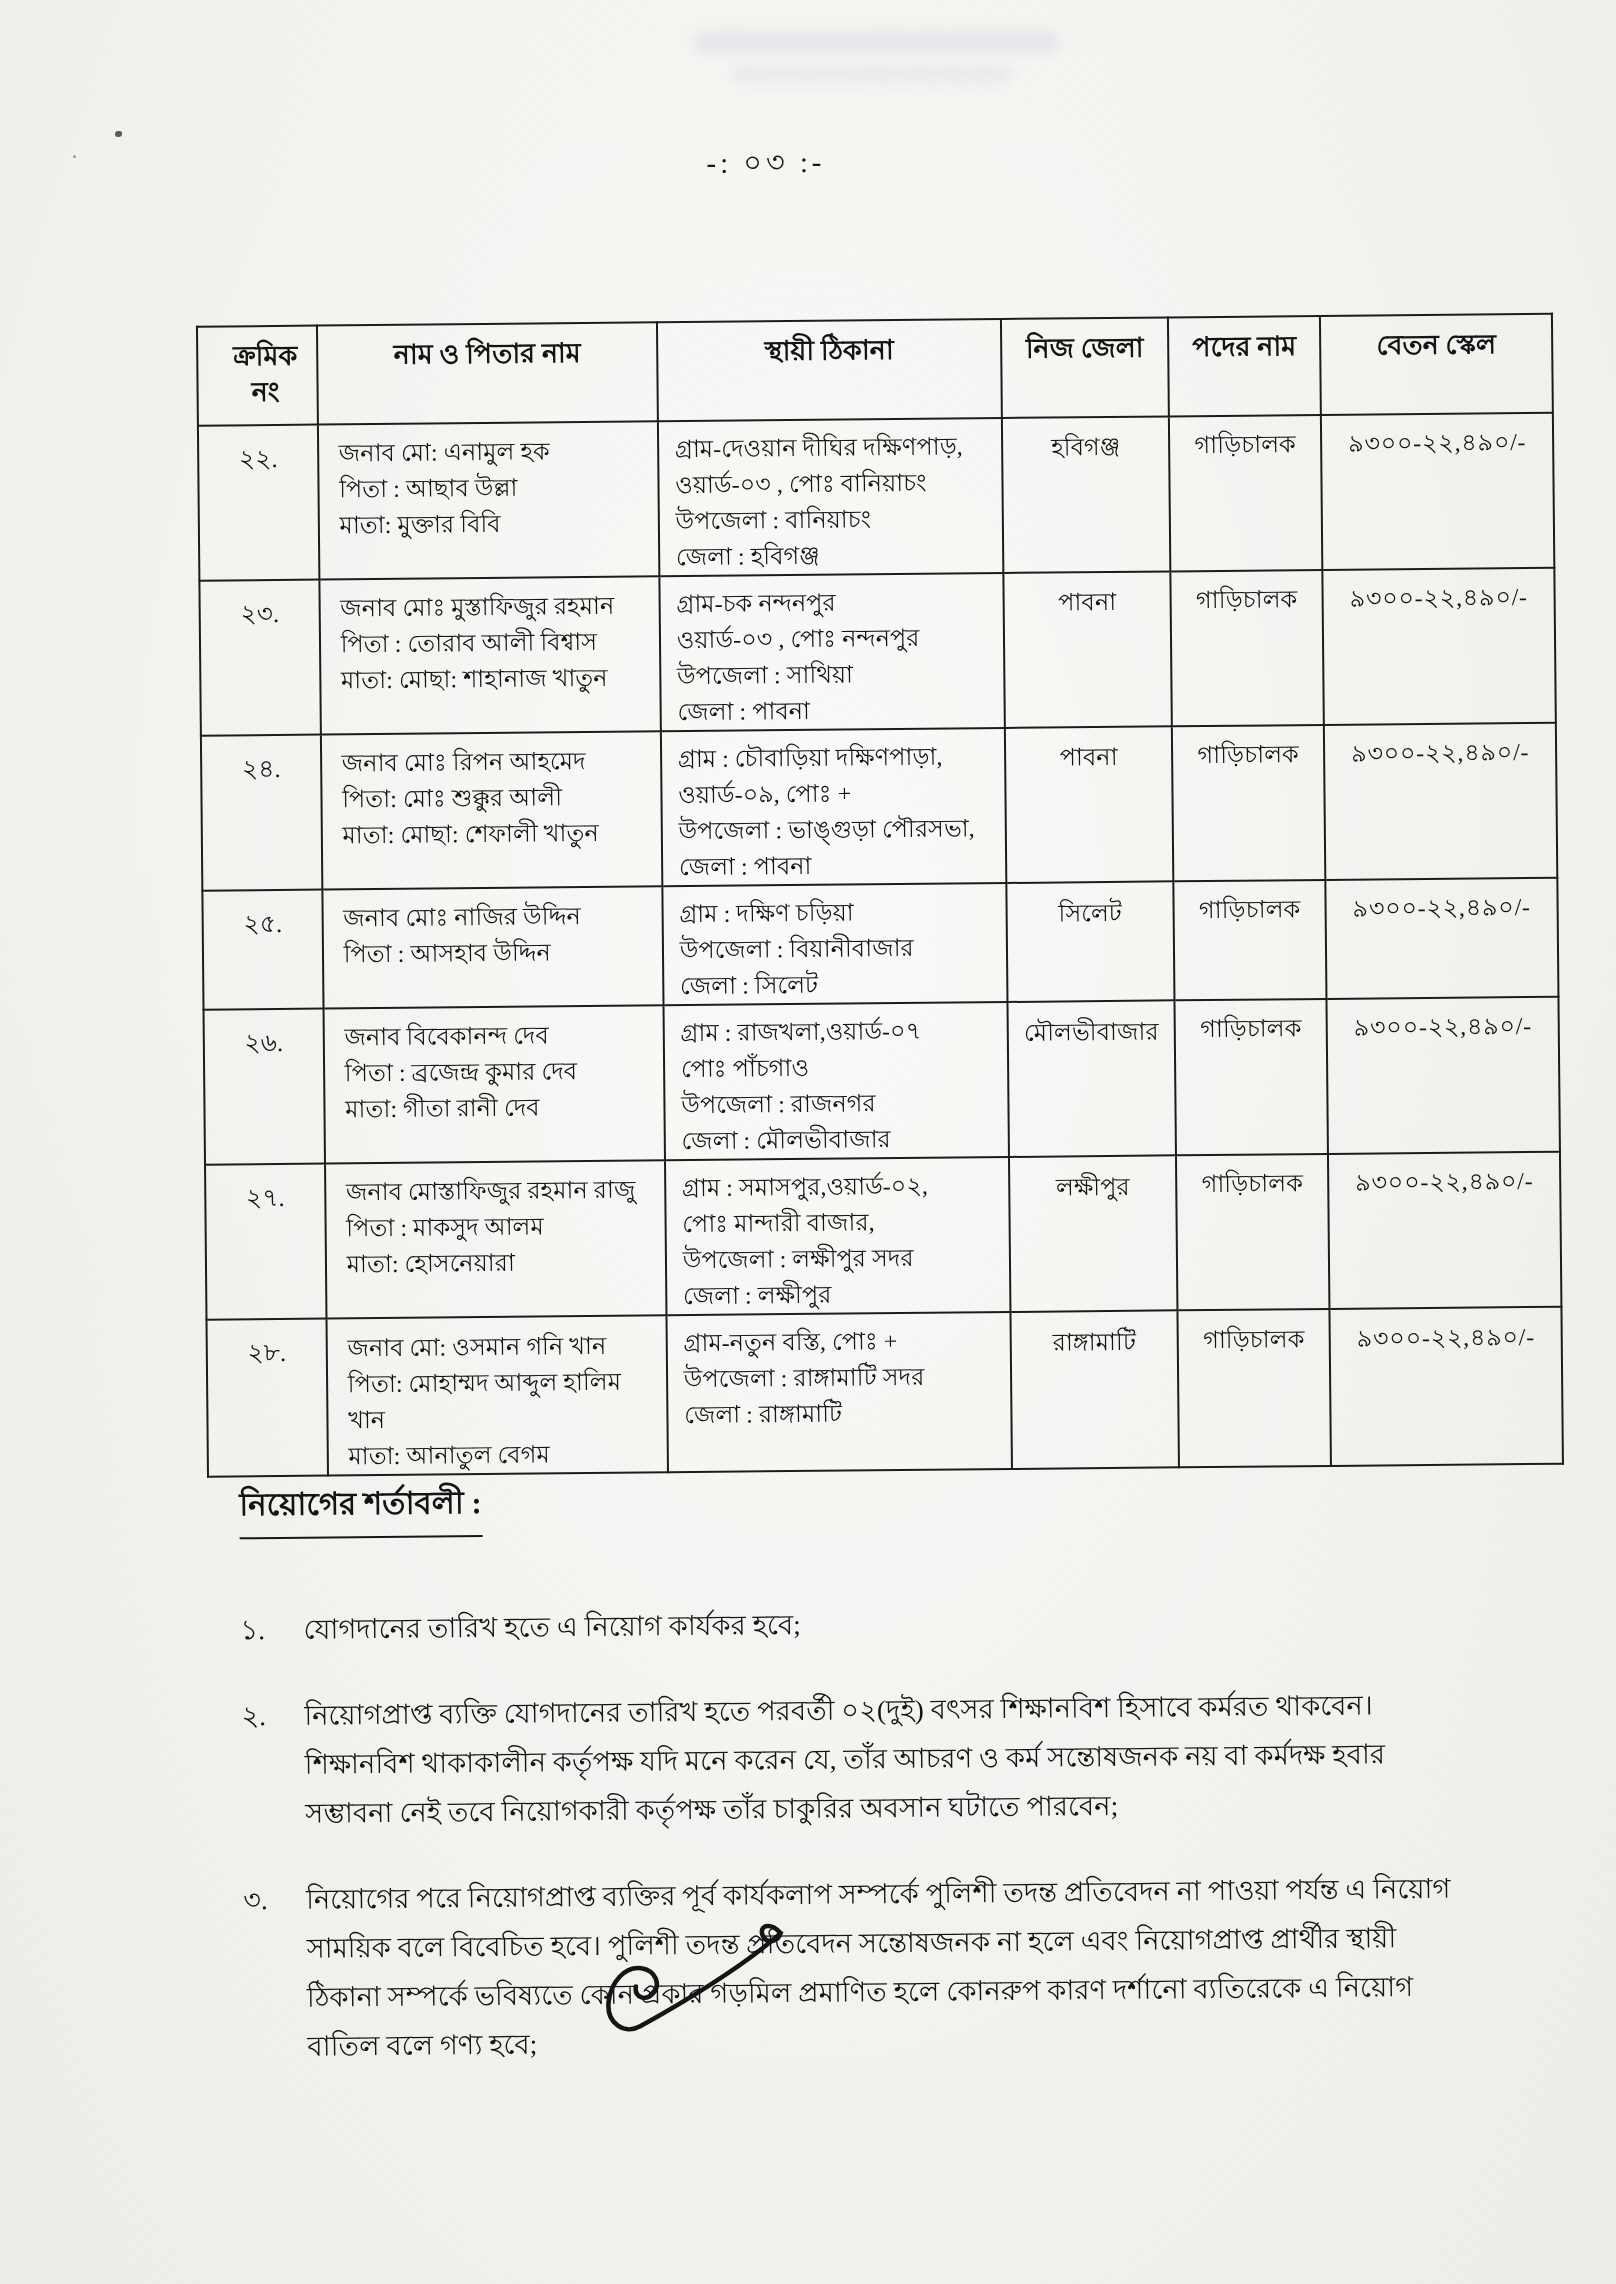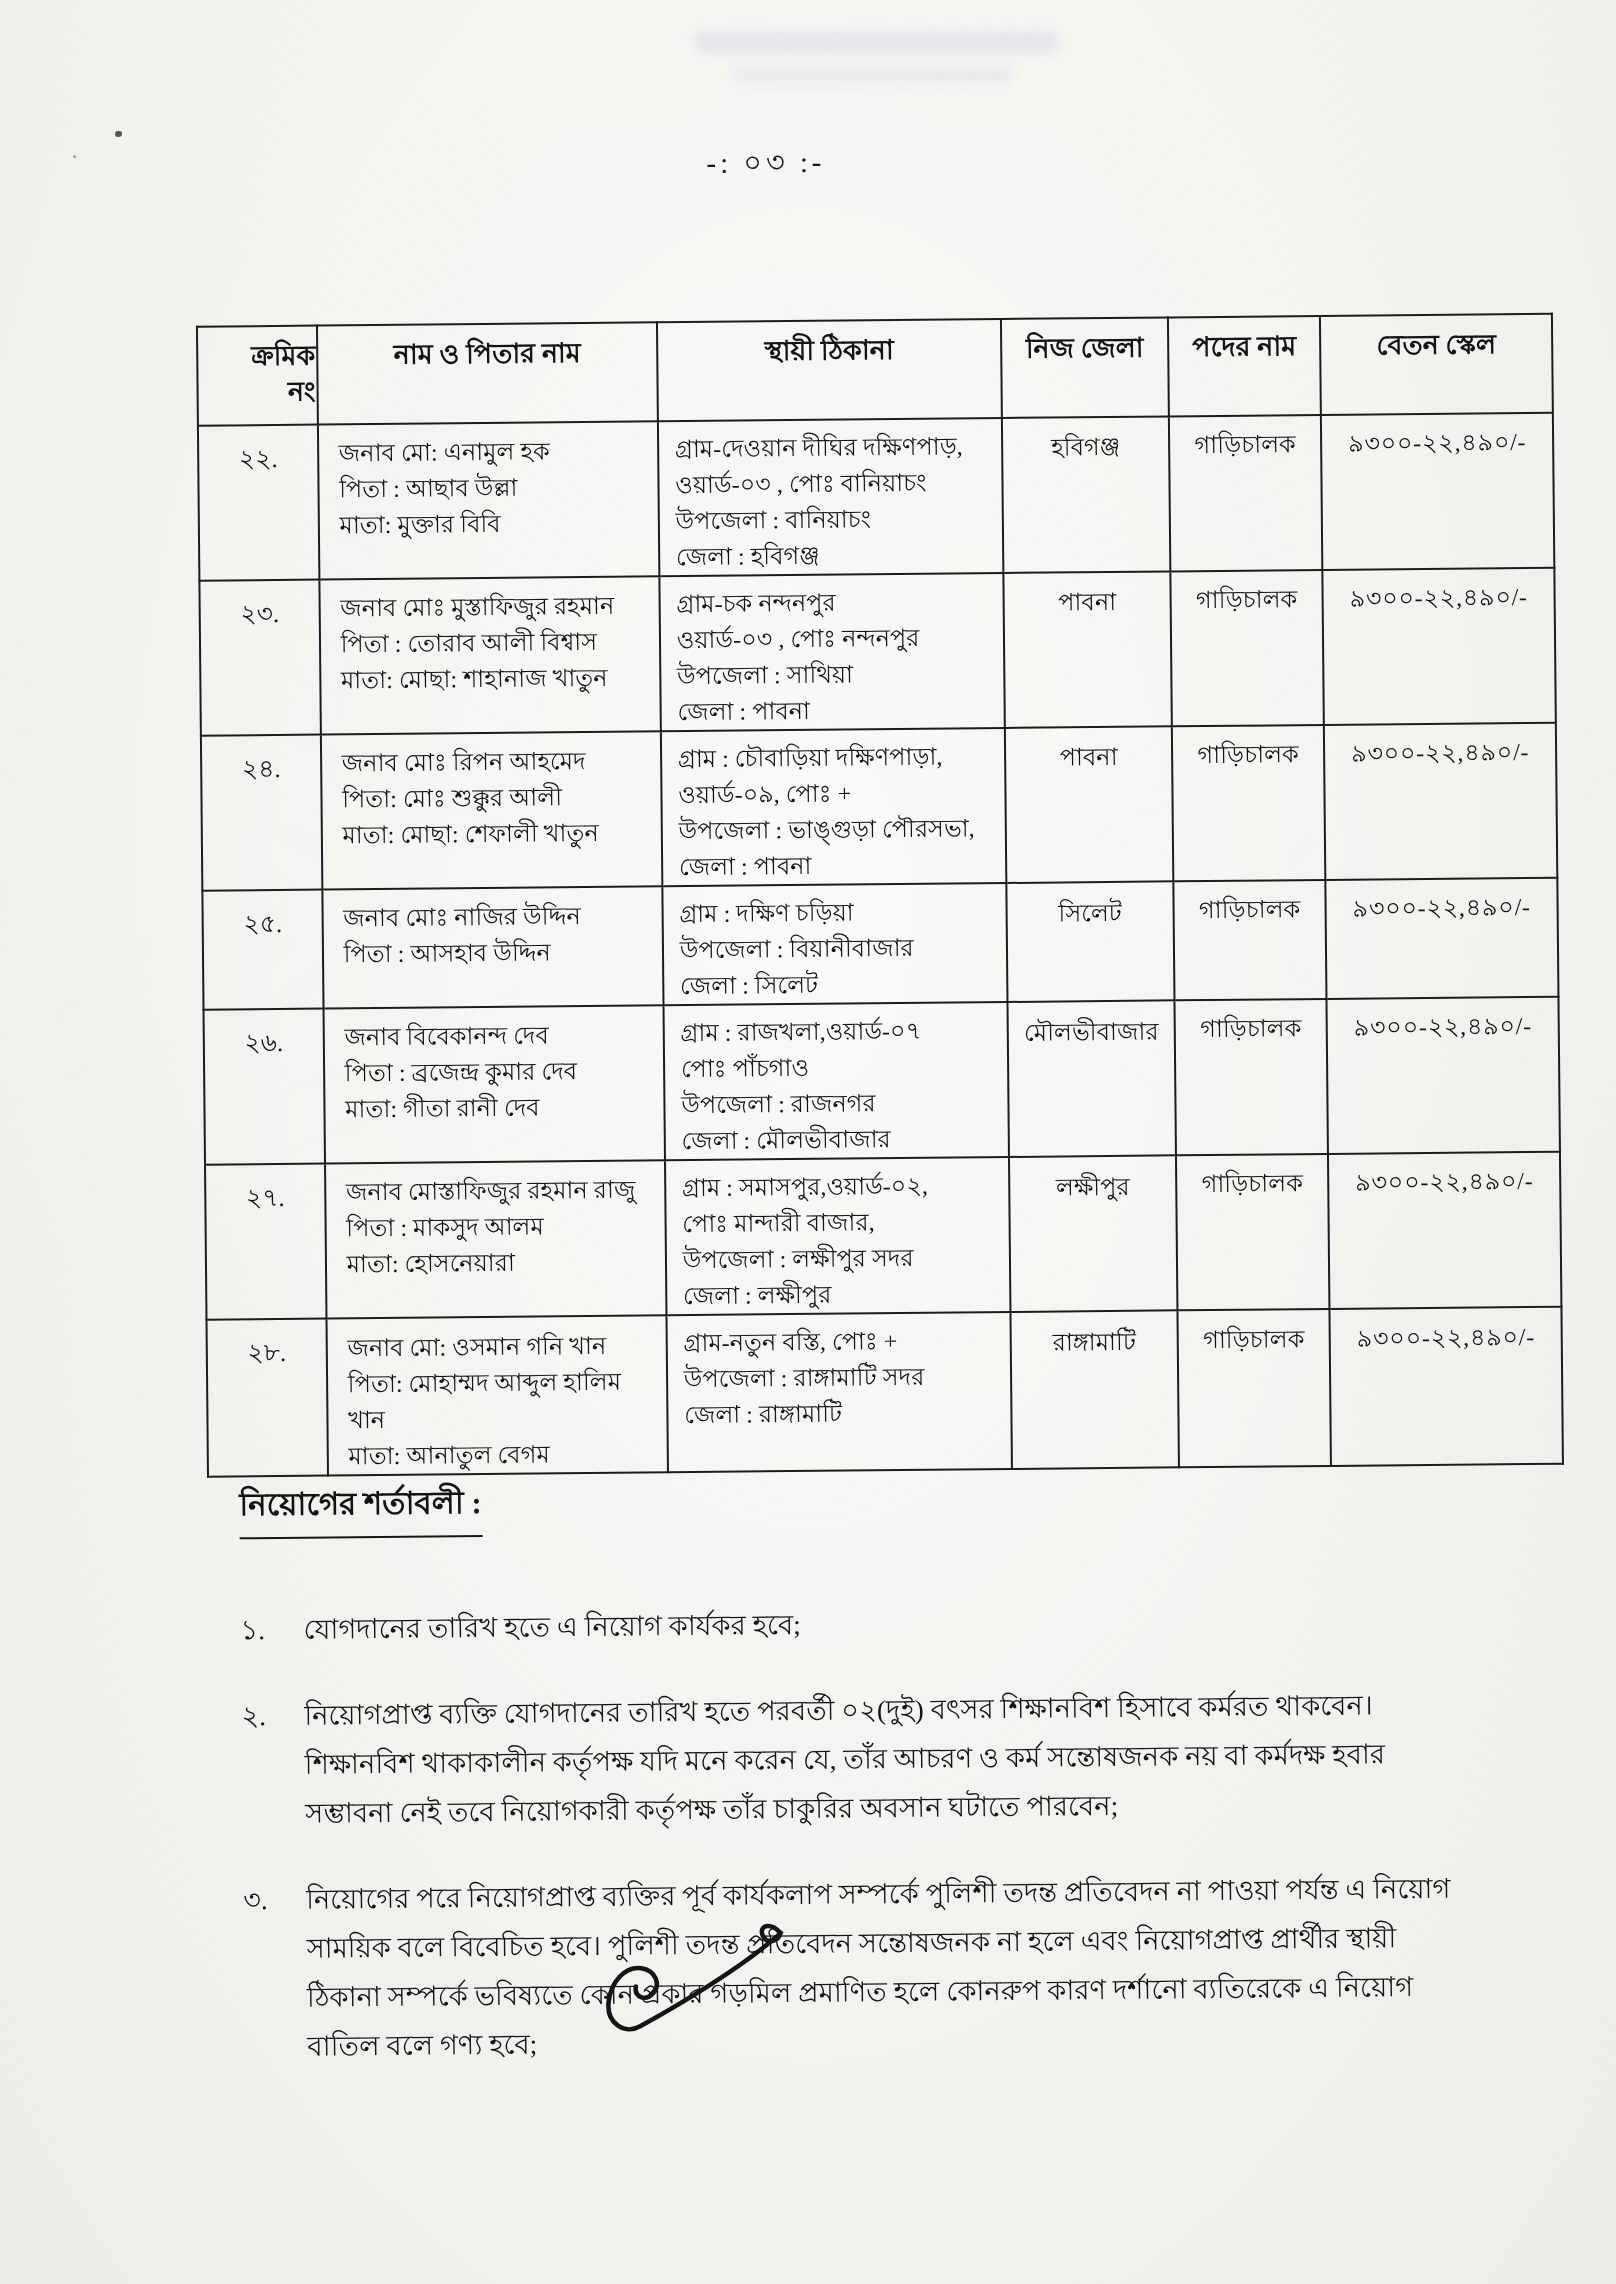--- a/index.html
+++ b/index.html
@@ -74,21 +74,21 @@
   }
   .doc-table thead th {
     font-size: 27px;
     text-align: center;
     padding-top: 10.5px;
     line-height: 1.35;
     height: 85px;
     font-weight: bold;
   }
   .doc-table thead th.h-serial {
-    text-align: right;
+    text-align: center;
     padding-left: 17px;
     margin-left: 18px;
   }
   .doc-table td {
     font-size: 24px;
     line-height: 1.5;
   }
   td.c-serial   { text-align: center; padding-top: 14.4px; font-size: 25px; }
   td.c-name     { padding: 10.5px 9.1px 0 19.6px; }
   td.c-address  { padding: 9.1px 6.5px 0 15.7px; }

